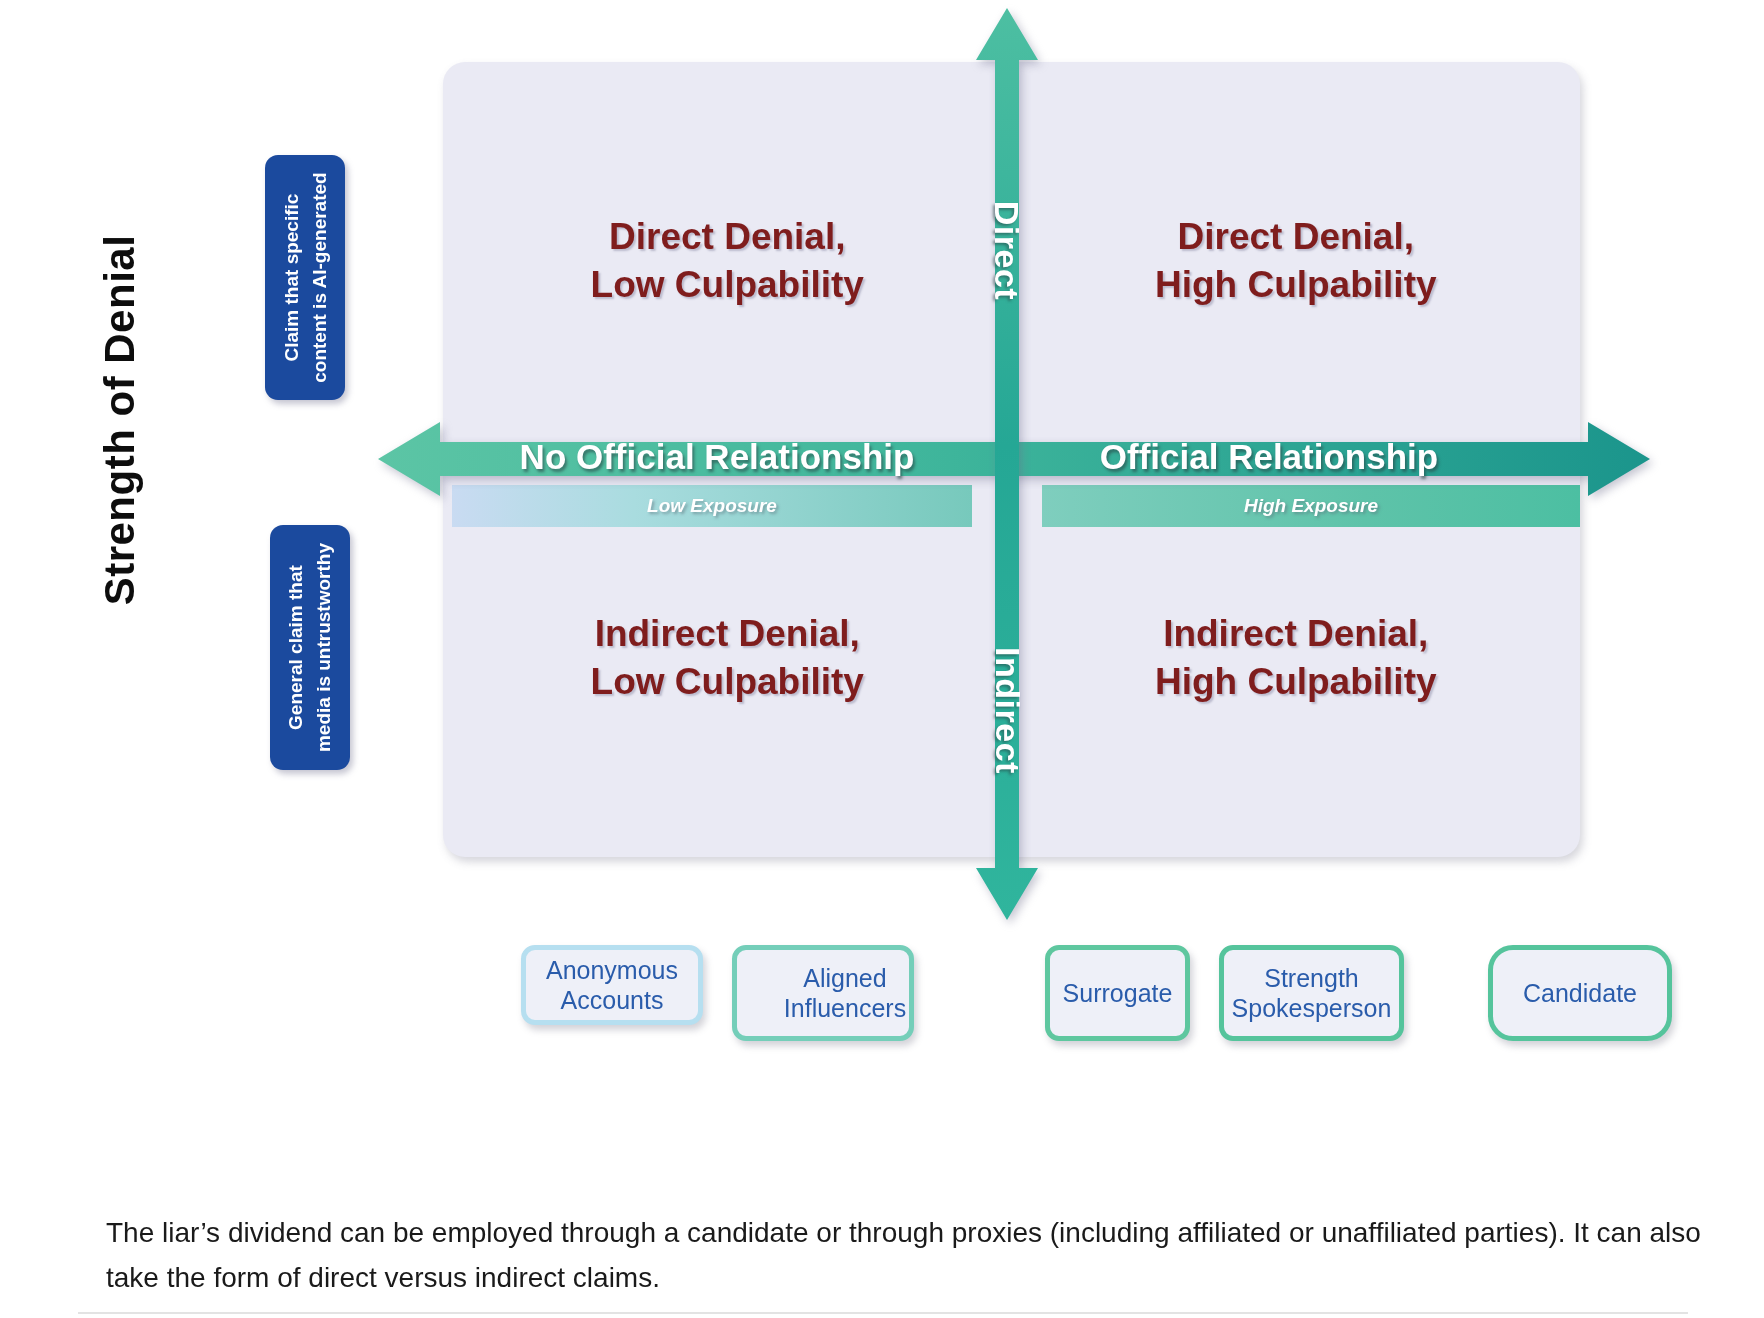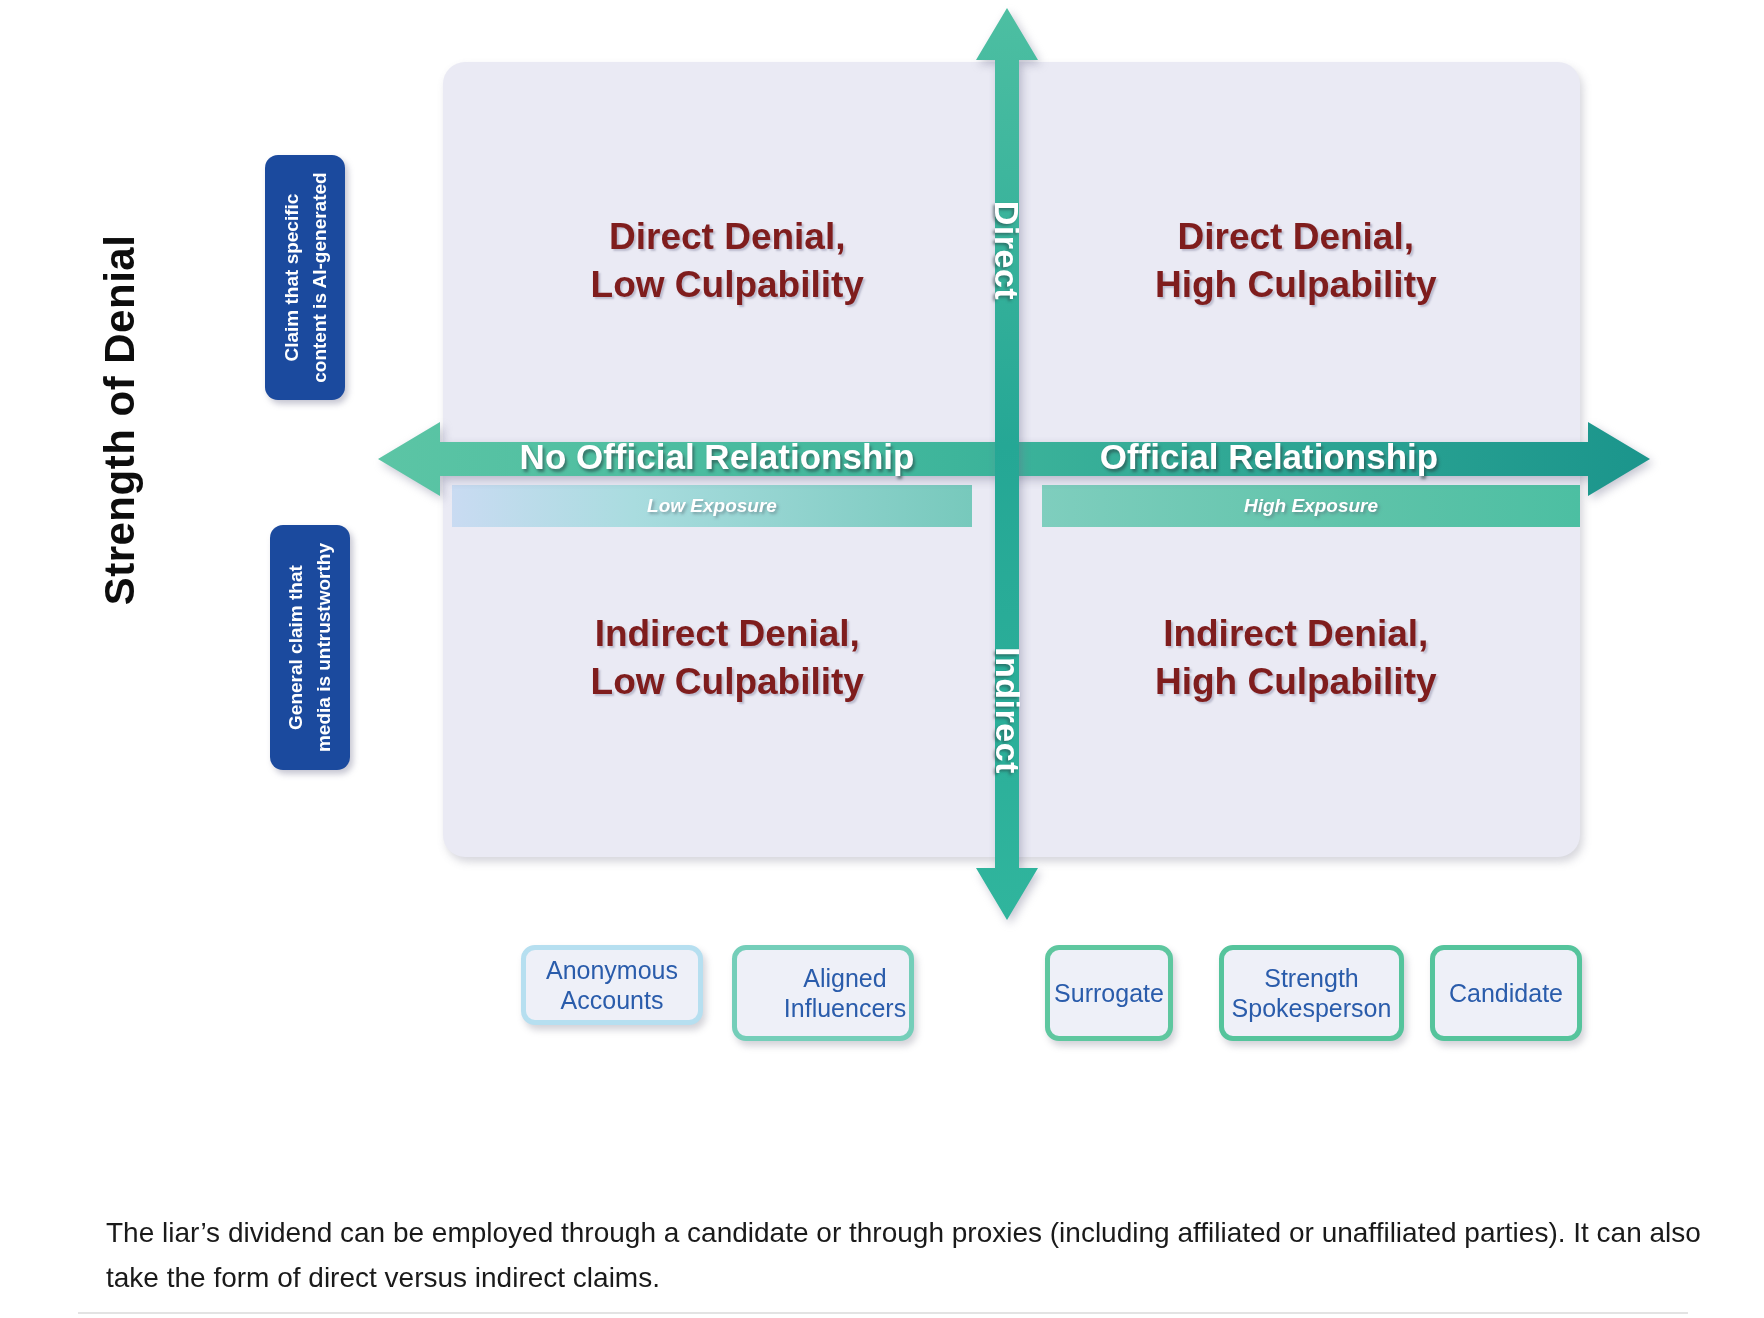--- a/index.html
+++ b/index.html
@@ -215,23 +215,23 @@
     align-items: center;
     justify-content: center;
     text-align: center;
     color: #2a5cab;
     font-size: 25px;
     line-height: 1.22;
     box-shadow: 3px 5px 7px rgba(120,120,140,0.33);
   }
   .chip-anonymous  { left: 521px;  width: 182px; height: 80px; border-color: #b6dff0; }
   .chip-aligned    { left: 732px;  width: 182px; height: 96px; border-color: #74ceb9; padding-left: 44px; }
-  .chip-surrogate  { left: 1045px; width: 128px; height: 96px; border-color: #5ec79f; }
+  .chip-surrogate  { left: 1045px; width: 145px; height: 96px; border-color: #5ec79f; }
   .chip-campaign   { left: 1219px; width: 185px; height: 96px; border-color: #55c49c; }
-  .chip-candidate  { left: 1430px; width: 152px; height: 96px; border-color: #55c49c; }
+  .chip-candidate  { left: 1488px; width: 184px; height: 96px; border-color: #55c49c; border-radius: 25px; }
 
   
   .caption {
     position: absolute;
     left: 72px;
     top: 1210px;
     width: 1630px;
     font-size: 28px;
     line-height: 1.62;
     color: #1a1a1a;

